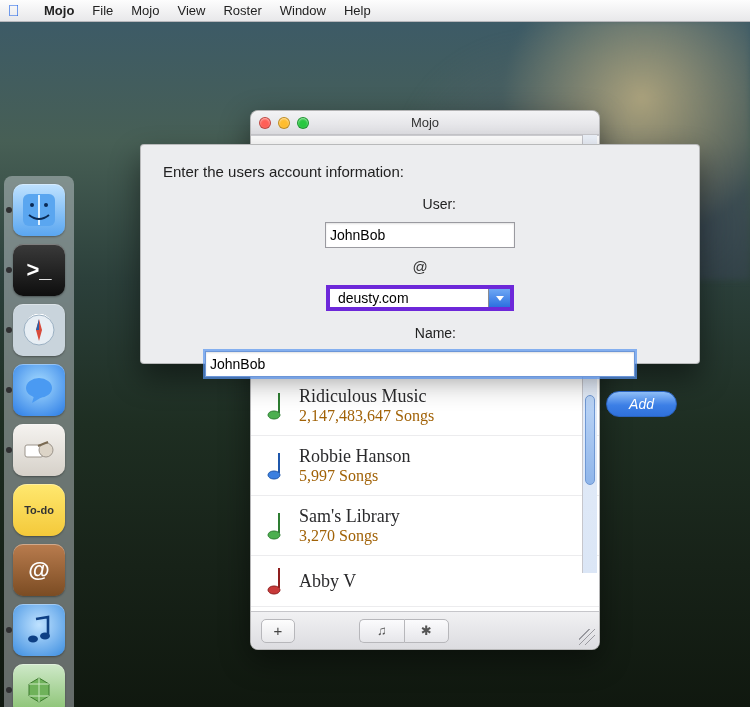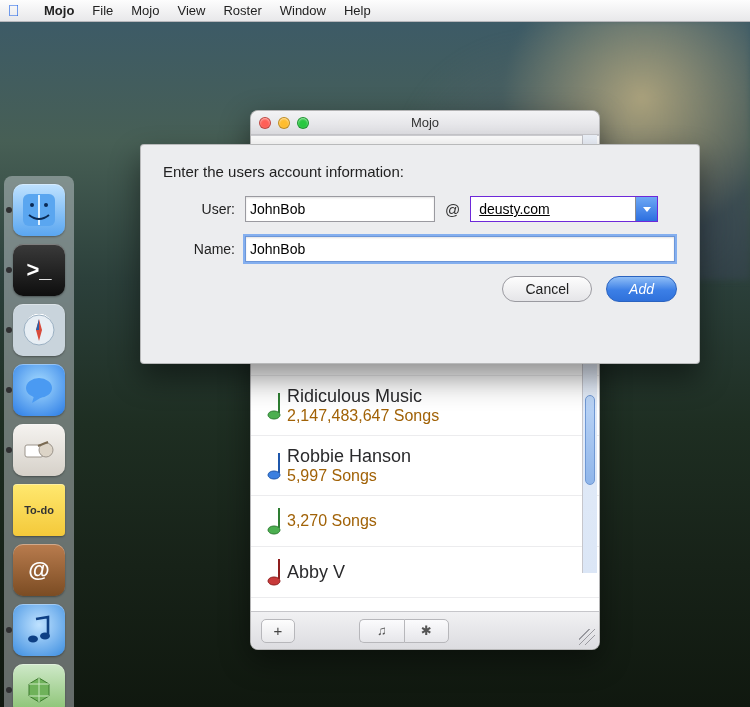--- a/index.html
+++ b/index.html
@@ -52,21 +52,21 @@
   display:flex; align-items:center; justify-content:center;
   box-shadow: 0 1px 2px rgba(0,0,0,0.35), inset 0 1px 0 rgba(255,255,255,0.35);
 }
 .dock-indicator { position:absolute; left:-2px; width:6px; height:6px; border-radius:50%; background:#303032; }
 .dock-row { position:relative; display:flex; align-items:center; }
 .dock-finder   { background: linear-gradient(#bfe2ff,#5aa6f0); }
 .dock-terminal { background: linear-gradient(#3a3a3a,#0e0e0e); }
 .dock-safari   { background: radial-gradient(circle at 50% 45%, #fff 0 35%, #c9d4dc 36% 100%); }
 .dock-ichat    { background: radial-gradient(circle at 50% 40%, #a7dcff, #2a7be5); }
 .dock-mail     { background: linear-gradient(#f5f3f0,#d6d1c9); }
-.dock-stickies { background: linear-gradient(#ffe86f,#f4c93a); border-radius:4px;text-align:right; }
+.dock-stickies { background: linear-gradient(#ffe86f,#f4c93a); border-radius:14px;text-align:right; }
 .dock-address  { background: linear-gradient(#b97c4e,#7b4c23); }
 .dock-itunes   { background: radial-gradient(circle at 50% 40%, #bfe2ff, #3c8de0); }
 .dock-mojo     { background: linear-gradient(#cfe9c9,#84bf6b); }
 .dock svg, .dock .glyph { pointer-events:none; }
 .glyph { color:#fff; font-size:22px; font-weight:700; }
 .glyph.dark { color:#333; }
 
 
 .mojo-window {
   position: absolute; left: 250px; top: 110px; width: 350px; height: 540px;
@@ -89,24 +89,25 @@
 .t-close  { background: radial-gradient(circle at 35% 30%, #ffa, #ff5f57); background:#ff5f57; }
 .t-min    { background:#ffbd2e; }
 .t-zoom   { background:#28c840; }
 .title-text { position:absolute; left:0; right:0; text-align:center; font-size:13px; color:#333; }
 
 .library-list {
   flex:1; overflow:auto; background:#fff;
   border-top:1px solid #d0d0d4;
 }
 .lib-row {
-  display:flex; align-items:center; 
+  display:flex; align-items:center; gap:12px;
   padding:10px 14px;
   border-bottom:1px solid #ececee;
   position:relative;
+  font-family:Liberation Serif, serif;
 }
 .lib-row.dim { opacity:0.35; }
 .lib-note { width:22px; height:30px; display:flex; align-items:flex-end; }
 .note-stem { display:block; }
 .lib-text { display:flex; flex-direction:column; }
 .lib-name { font-size:18px; color:#2a2a2c; }
 .lib-sub  { font-size:16px; color:#a16207; }
 
 .toolbar-bottom {
   height: 38px; background: linear-gradient(#f1f1f3,#dcdce0);
@@ -149,31 +150,31 @@
 .sheet {
   position:absolute; left:140px; top:144px; width:560px; height:220px;
   background:#ecedef;
   border:1px solid rgba(0,0,0,0.22);
   border-radius:4px;
   box-shadow: 0 14px 30px rgba(0,0,0,0.45);
   z-index:80;
   padding:18px 22px 16px;
 }
 .sheet-title { font-size:15px; color:#222; margin-bottom:16px; }
-.form-row { display:flex; align-items:center; gap:10px; margin-bottom:14px; }
+.form-row { display:flex; align-items:center; gap:10px; margin-bottom:14px;flex-direction:column; }
 .form-label { width:72px; text-align:right; font-size:14px; color:#222; }
 .text-input {
   height:26px; border:1px solid #9a9aa0; background:#fff; font-size:14px; padding:0 4px;
   box-shadow: inset 0 1px 2px rgba(0,0,0,0.12);
 }
 .text-input.focus { outline:3px solid rgba(88,148,240,0.7); outline-offset:-1px; }
 .at { font-size:15px; color:#333; }
 .combo {
-  height:26px; border:1px solid #6d28d9; background:#fff; font-size:14px;
-  display:flex; align-items:center; padding:0 0 0 8px; width:188px;text-decoration:underline;
+  height:26px; border:4px solid #6d28d9; background:#fff; font-size:14px;
+  display:flex; align-items:center; padding:0 0 0 8px; width:188px;
 }
 .combo-text { flex:1; }
 .combo-btn {
   width:22px; height:100%; background:linear-gradient(#6ea8f4,#2c6fe0);
   display:flex; align-items:center; justify-content:center; color:#fff;
   border-left:1px solid #8a8a90;
 }
 .sheet-actions { display:flex; justify-content:flex-end; gap:14px; margin-top:12px; }
 .btn {
   height:26px; padding:0 22px; border-radius:13px; font-size:14px;
@@ -354,20 +355,21 @@
       </div>
 
       <div class="lib-row">
         <span class="lib-note">
           <svg width="22" height="30" viewBox="0 0 22 30">
               <path d="M14 2 V22" stroke="#2e7d32" stroke-width="2"></path>
               <ellipse cx="9" cy="24" rx="6" ry="4" class="note-green"></ellipse>
             </svg>
         </span>
         <div class="lib-text">
+          <span class="lib-name">Sam's Library</span>
           <span class="lib-sub">3,270 Songs</span>
         </div>
       </div>
 
       <div class="lib-row">
         <span class="lib-note">
           <svg width="22" height="30" viewBox="0 0 22 30">
               <path d="M14 2 V22" stroke="#8e1e1e" stroke-width="2"></path>
               <ellipse cx="9" cy="24" rx="6" ry="4" class="note-red"></ellipse>
             </svg>
@@ -417,20 +419,17 @@
       </span>
     </div>
   </div>
 
   <div class="form-row">
     <div class="form-label">Name:</div>
     <input class="text-input focus" style="width: 430px;" value="JohnBob">
   </div>
 
   <div class="sheet-actions">
-    <div class="btn">
-        <span>Cancel</span>
-      </div>
     <div class="btn primary">
         <span>Add</span>
       </div>
   </div>
 </div>
 
 </body></html>

